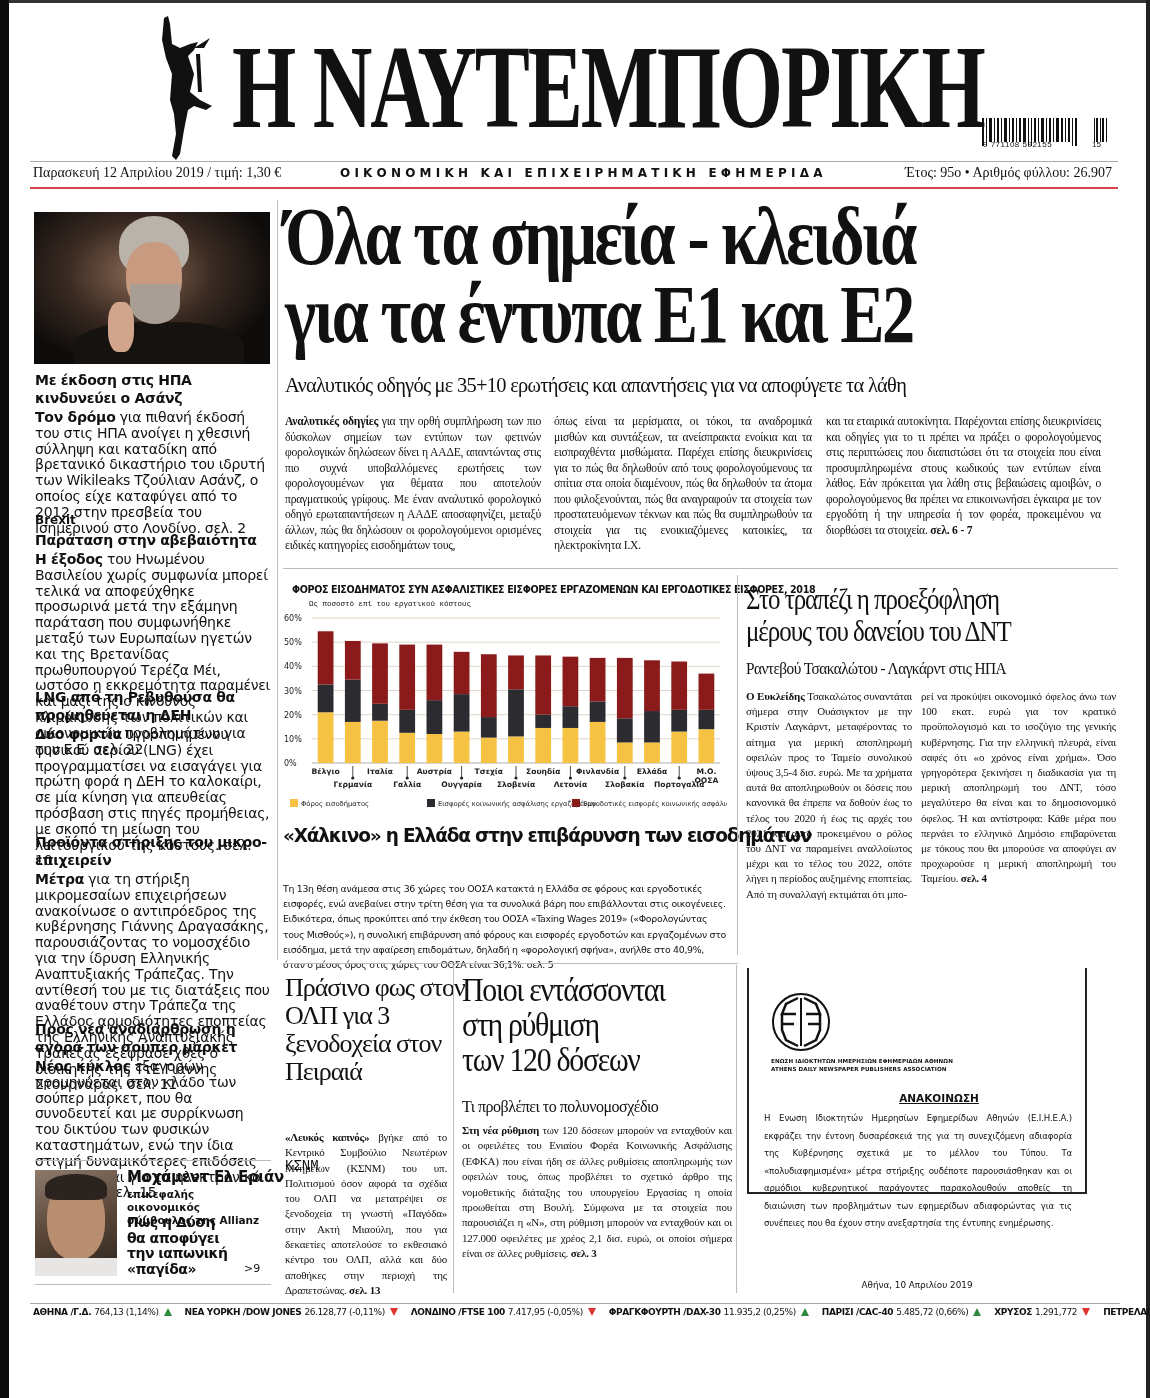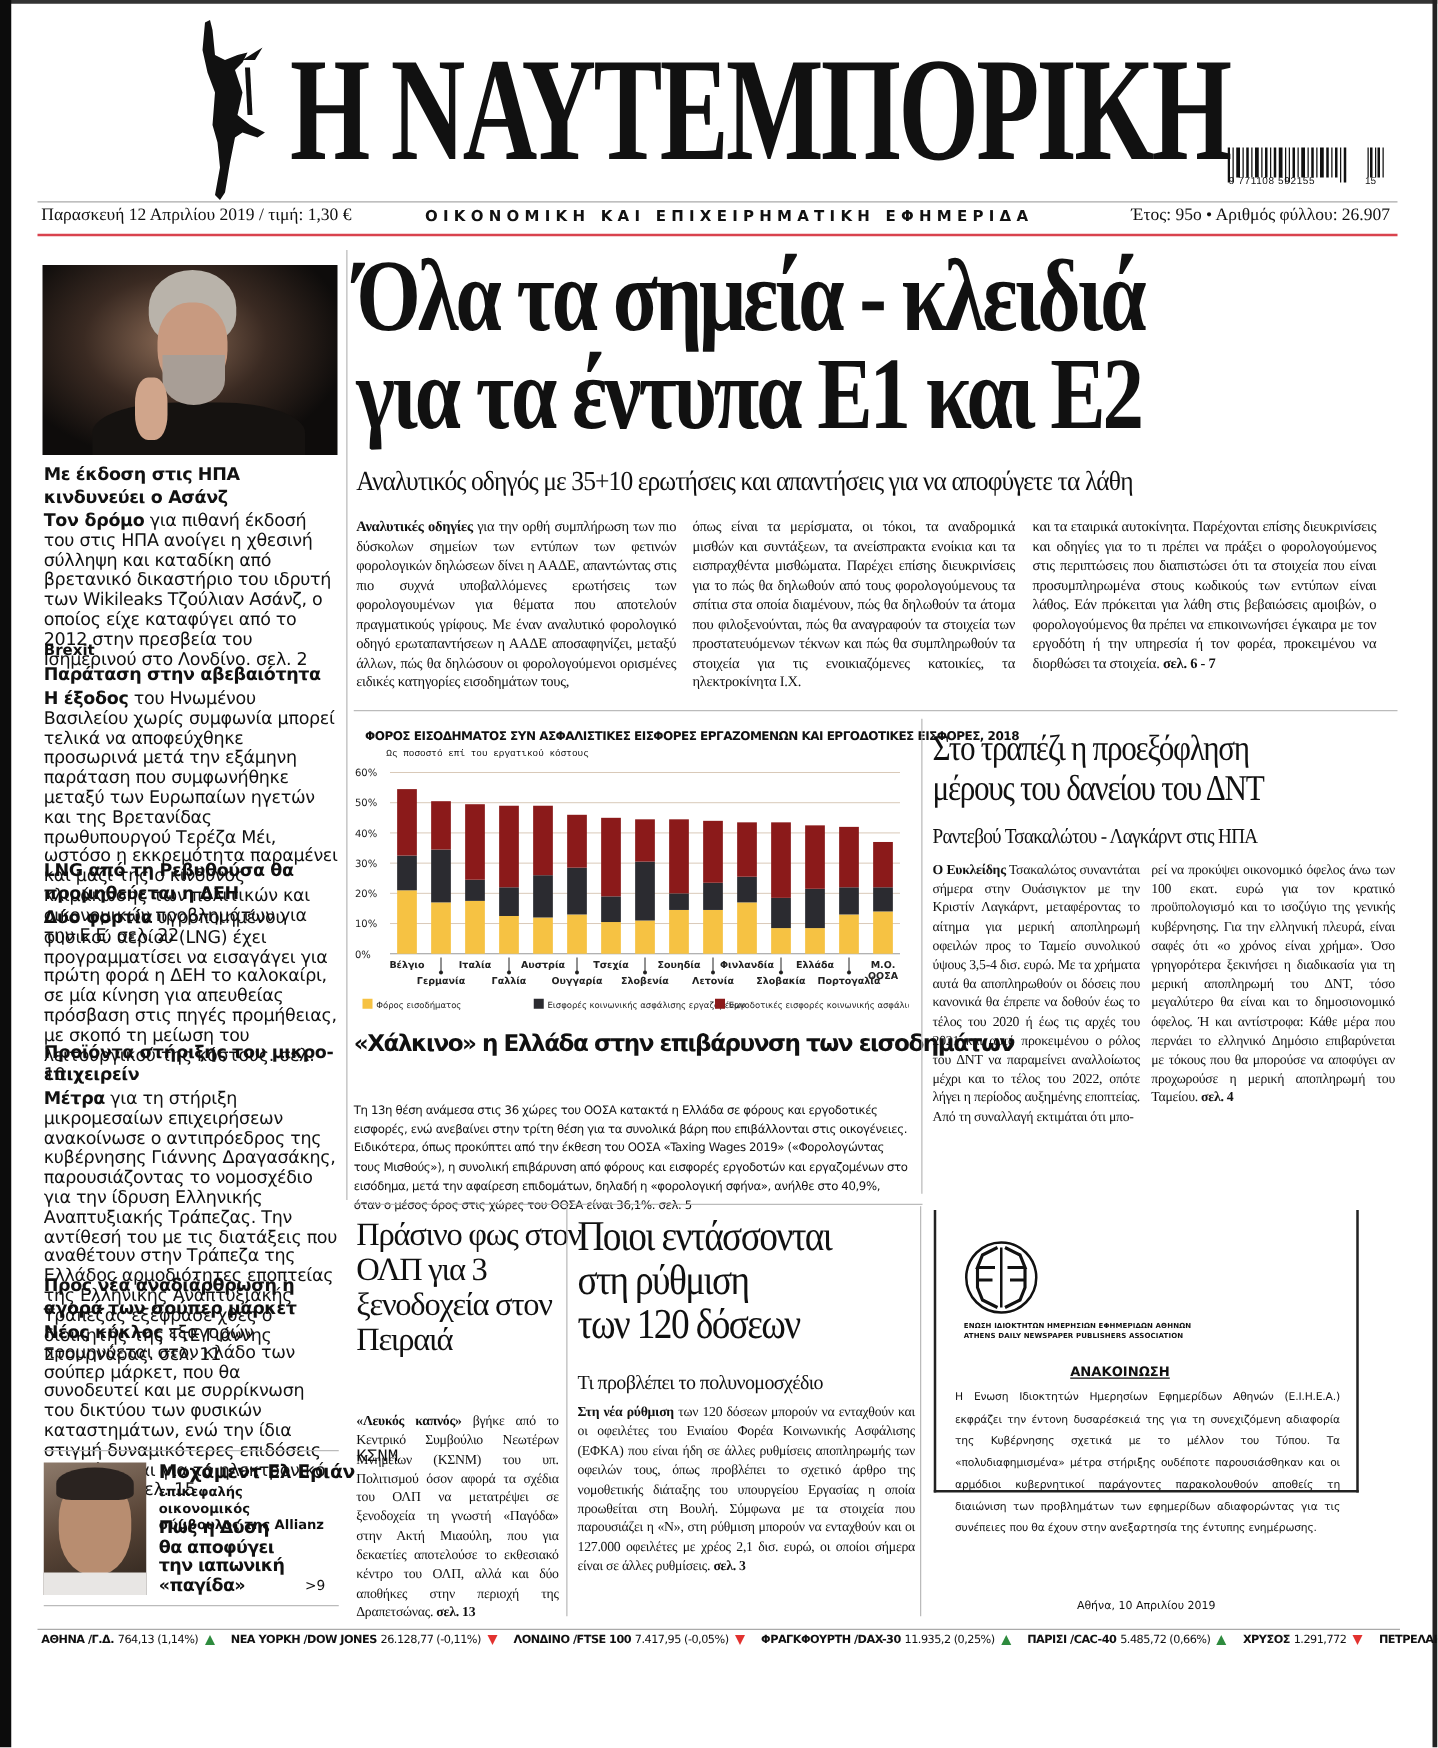--- a/index.html
+++ b/index.html
@@ -73,21 +73,21 @@
   .r-sub { position: absolute; left: 746px; top: 659px; font-family: "Liberation Serif", serif; font-size: 17px; letter-spacing: -0.6px; transform: scaleX(0.9); transform-origin: left top; white-space: nowrap; }
 
   
   .b1-hl { position: absolute; left: 285px; top: 974px; width: 180px; font-family: "Liberation Serif", serif; font-size: 26px; line-height: 28px; letter-spacing: -1px; }
   .b1-kicker { position: absolute; left: 285px; top: 1158px; font-family: Liberation Mono, monospace; font-size: 14px; text-align: right; }
   .b2-hl { position: absolute; left: 462px; top: 972px; width: 290px; font-family: "Liberation Serif", serif; font-size: 34px; line-height: 35px; letter-spacing: -1.5px; transform: scaleX(0.88); transform-origin: left top; white-space: nowrap; }
   .b2-sub { position: absolute; left: 462px; top: 1098px; font-family: "Liberation Serif", serif; font-size: 16px; letter-spacing: -0.5px; white-space: nowrap; }
   .ann-frame { position: absolute; left: 747px; top: 968px; width: 340px; height: 226px; border: 2px solid #222; border-top: none; }
   .ann-logo { position: absolute; left: 770px; top: 992px; width: 62px; height: 60px; }
   .ann-org { position: absolute; left: 771px; top: 1057px; font-family: "DejaVu Sans", sans-serif; font-size: 5.6px; font-weight: bold; line-height: 8px; letter-spacing: 0.1px; }
-  .ann-title { position: absolute; left: 726px; width: 340px; top: 1092px; text-align: center; font-family: "DejaVu Sans", sans-serif; font-size: 10.5px; font-weight: bold; text-decoration: underline; }
+  .ann-title { position: absolute; left: 769px; width: 340px; top: 1092px; text-align: center; font-family: "DejaVu Sans", sans-serif; font-size: 10.5px; font-weight: bold; text-decoration: underline; }
   .ann-body { position: absolute; left: 764px; top: 1110px; width: 308px; font-family: "DejaVu Sans", sans-serif; font-size: 8.6px; line-height: 17.5px; text-align: justify; letter-spacing: -0.15px; }
   .ann-date { position: absolute; left: 747px; width: 340px; top: 1280px; text-align: center; font-size: 8.8px; }
 
   
   .ticker-line { position: absolute; left: 30px; top: 1303px; width: 1090px; height: 1px; background: #aaa; }
   .ticker { position: absolute; left: 33px; top: 1307px; width: 1090px; display: flex; gap: 13px; white-space: nowrap;
     font-family: "DejaVu Sans", sans-serif; font-size: 9px; letter-spacing: -0.4px; }
   .tick-item { display: inline-flex; align-items: center; gap: 3px; }
   .tick-name { font-weight: bold; }
   .tri { display: inline-block; width: 0; height: 0; margin-left: 2px; }

